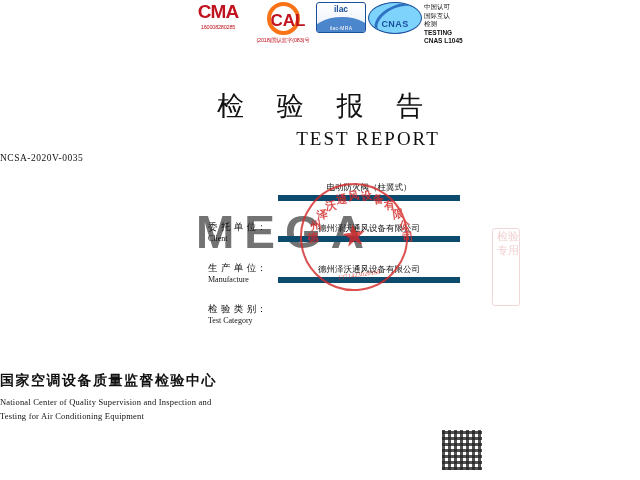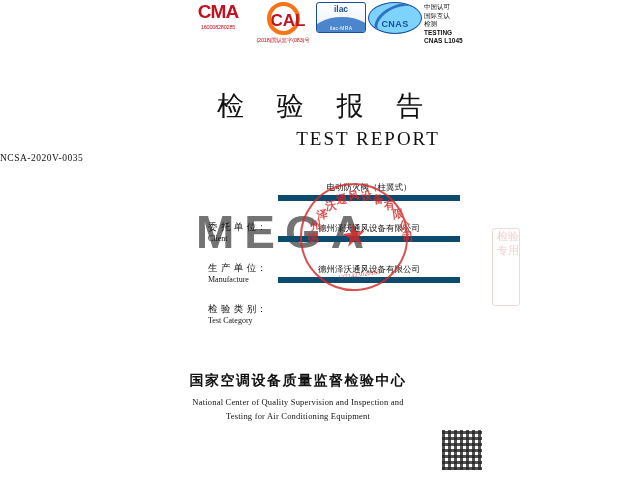--- a/index.html
+++ b/index.html
@@ -268,22 +268,21 @@
     white-space: nowrap;
     overflow: hidden;
   }
 
   
   .footer {
     position: absolute;
     top: 372px;
     left: 0;
     width: 556px;
-    text-align: center;
-    padding-left: 20px;
+    text-align: left;
   }
   .footer-cn {
     font-family: "Liberation Serif", serif;
     font-size: 14px;
     font-weight: bold;
     letter-spacing: 1.5px;
     color: #111;
   }
   .footer-en1 {
     margin-top: 7px;

